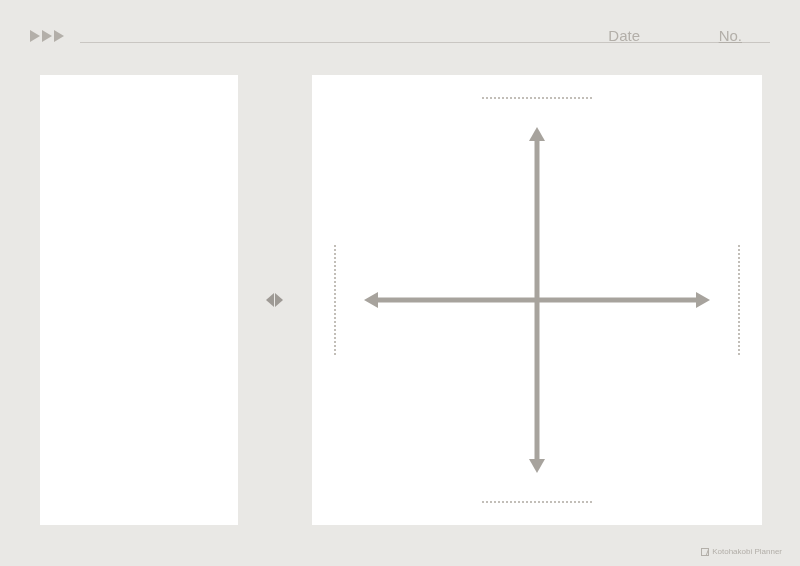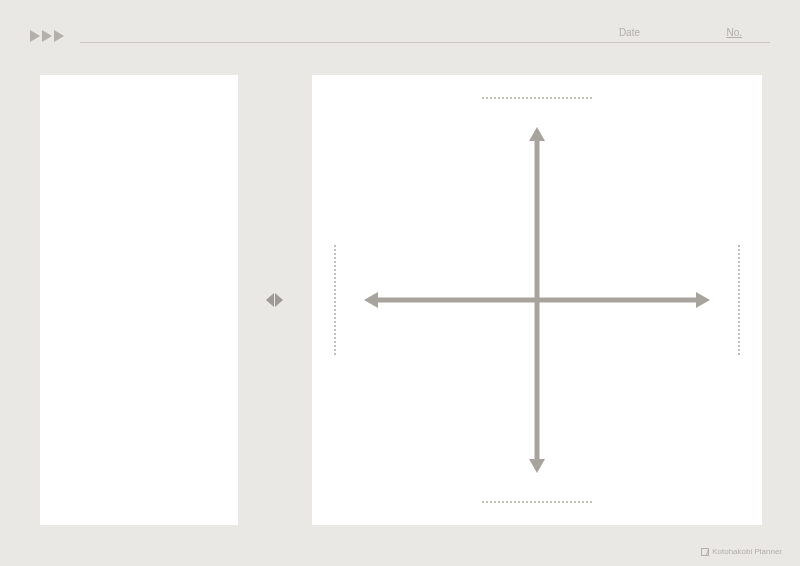--- a/index.html
+++ b/index.html
@@ -29,21 +29,21 @@
   }
   .header-line {
     position: absolute;
     left: 50px; right: 0; top: 12px;
     height: 0;
     border-top: 1px solid #c9c6c2;
   }
   .header-field {
     position: absolute;
     top: -3px;
-    font-size: 10px;
+    font-size: 15px;
     color: #b3afa9;
   }
   .header-field.date { right: 130px; }
   .header-field.no   { right: 28px; text-decoration: underline; }
 
   
   .left-panel {
     position: absolute;
     left: 40px; top: 75px;
     width: 198px; height: 450px;

